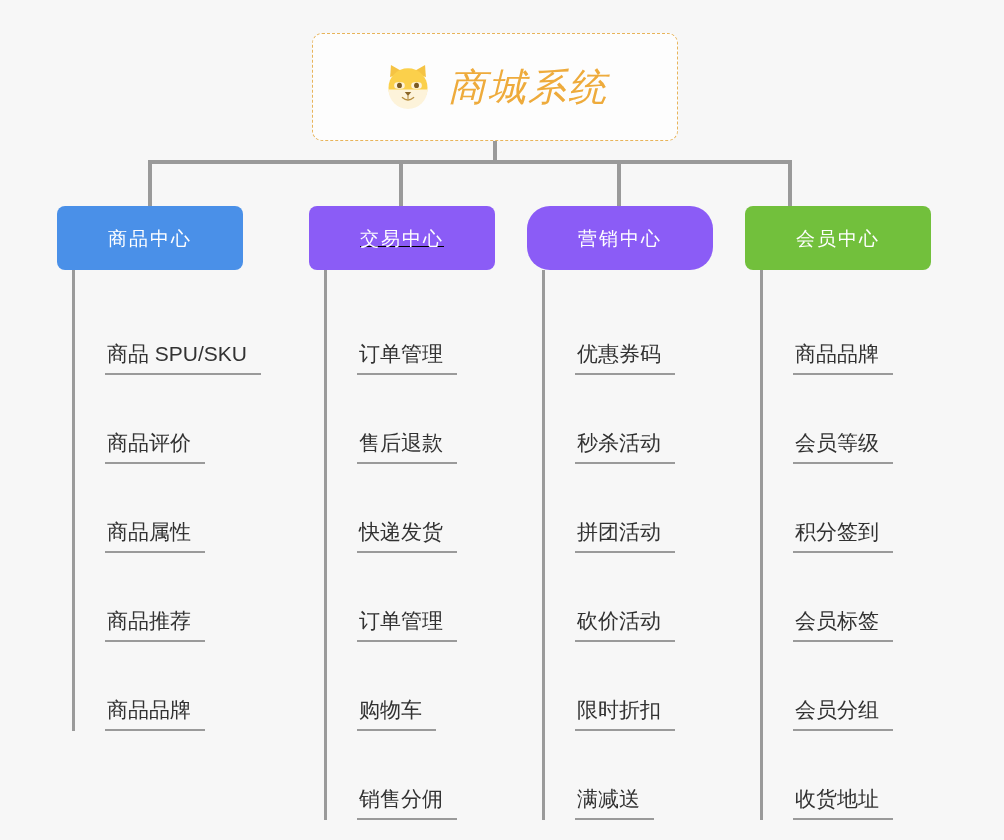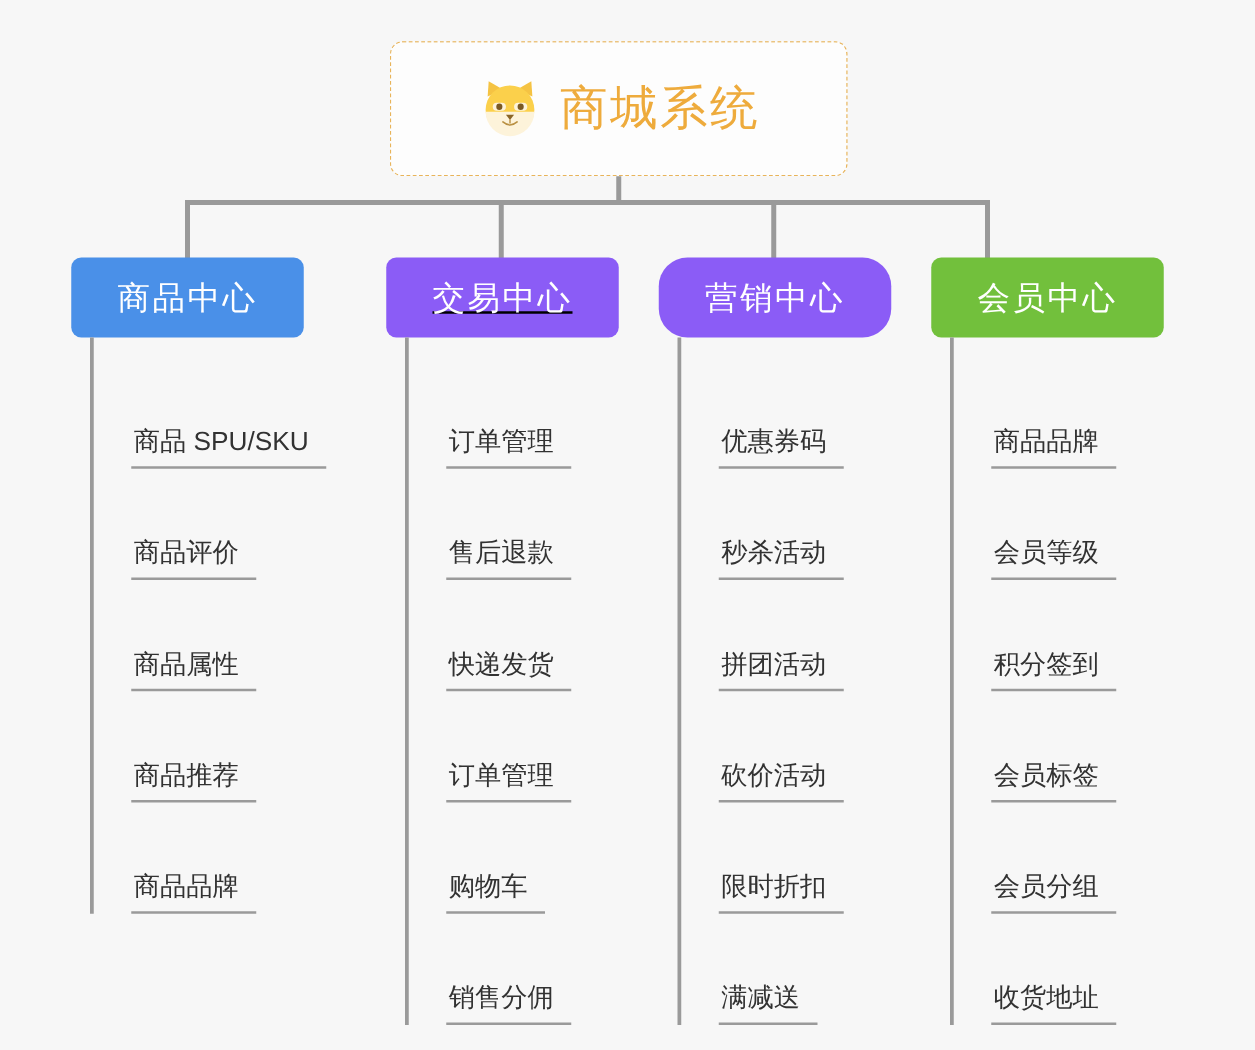--- a/index.html
+++ b/index.html
@@ -40,20 +40,21 @@
     height: 52px;
     flex: 0 0 auto;
     display: block;
   }
   .root-title {
     font-size: 38px;
     color: #eeab3c;
     letter-spacing: 2px;
     line-height: 1;
     white-space: nowrap;
+    font-style: italic;
   }
 
   
   .conn {
     position: absolute;
     background: #9a9a9a;
   }
   .conn-v-root {
     left: 493px;
     top: 141px;
@@ -79,21 +80,21 @@
   }
   .branch-head {
     height: 64px;
     border-radius: 8px;
     display: flex;
     align-items: center;
     justify-content: center;
     box-sizing: border-box;
   }
   .branch-head-label {
-    font-size: 26px;
+    font-size: 19px;
     color: #ffffff;
     letter-spacing: 2px;
     line-height: 1;
     white-space: nowrap;
   }
 
   
   .branch-body {
     position: relative;
     border-left: 3px solid #9a9a9a;

